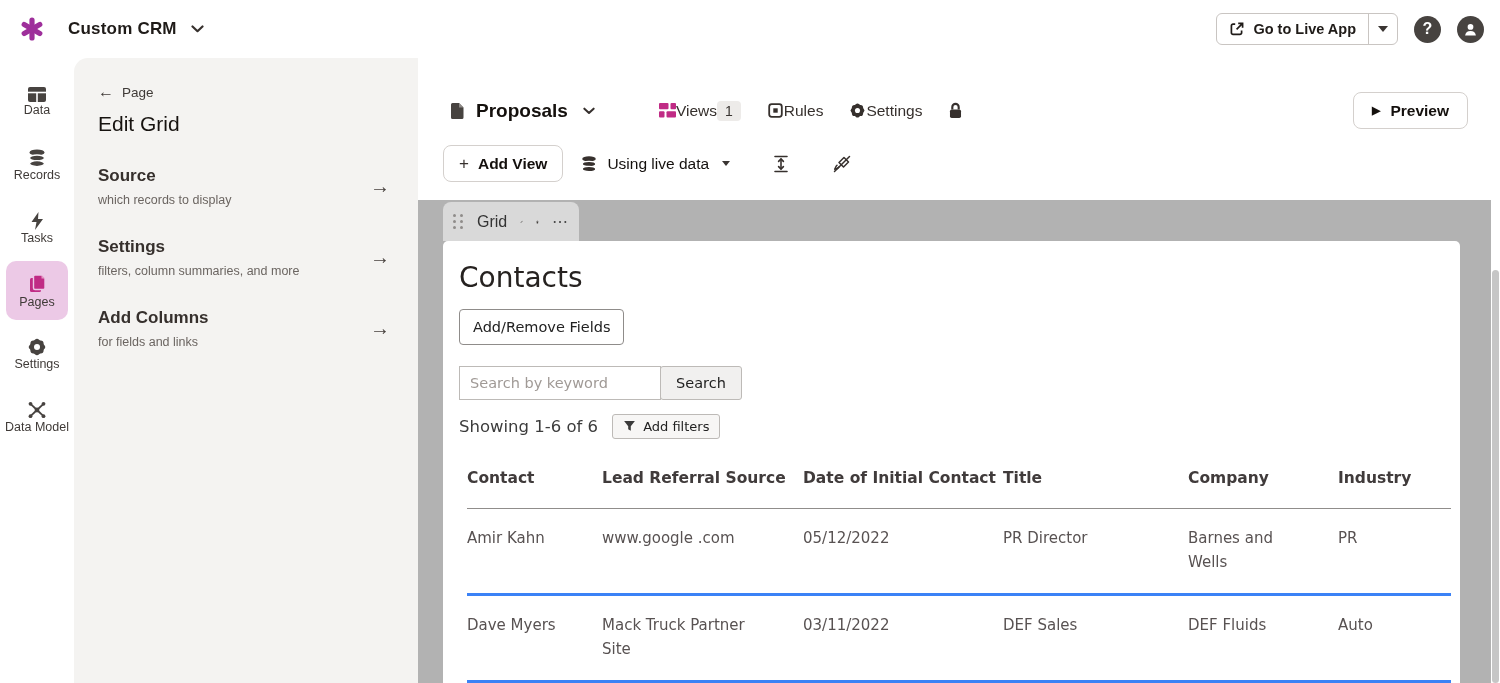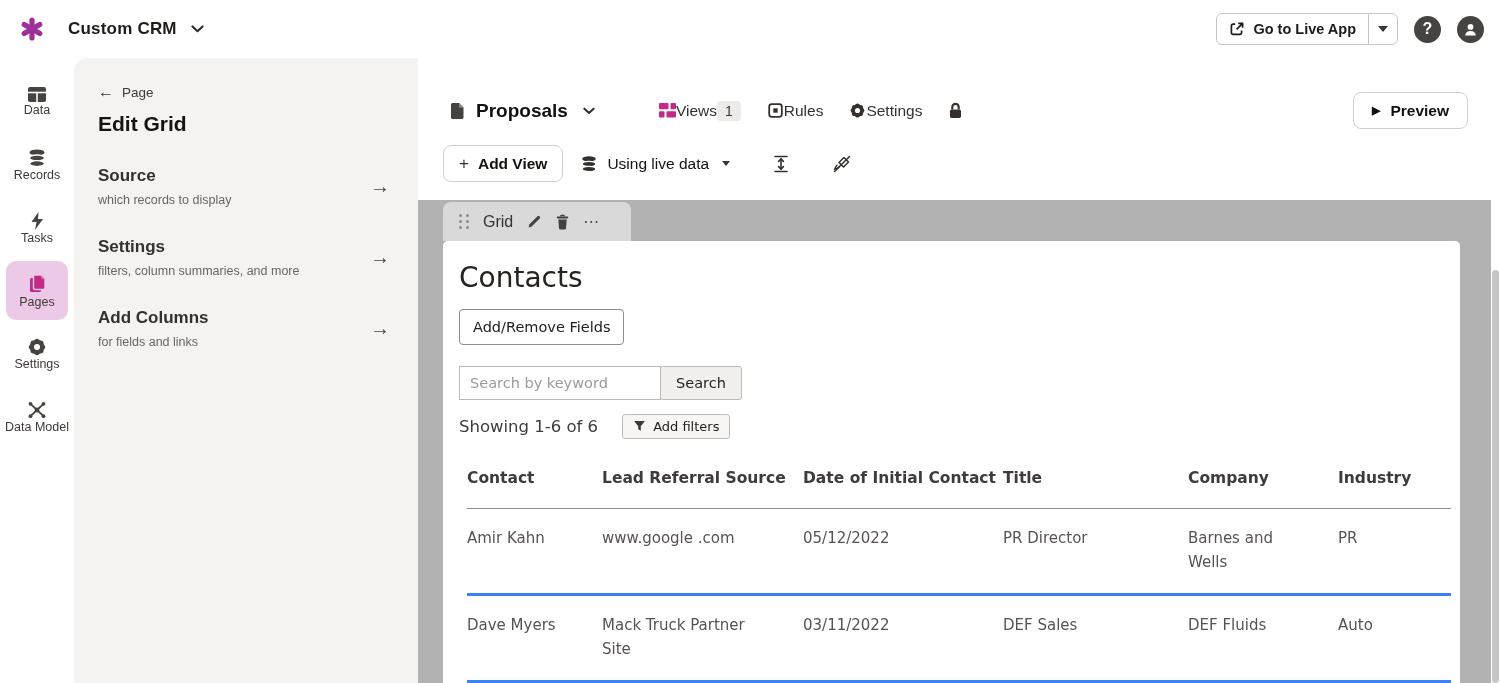--- a/index.html
+++ b/index.html
@@ -32,21 +32,21 @@
   
   .rail{width:74px;background:#fff;display:flex;flex-direction:column;align-items:center;padding-top:14px}
   .rail-item{width:62px;height:59px;border-radius:10px;display:flex;flex-direction:column;align-items:center;justify-content:center;gap:0;margin-bottom:4px;cursor:pointer}
   .rail-item .lbl{font-size:12.5px;color:#3f3a37;white-space:nowrap}
   .rail-item.active{background:var(--pink-bg)}
 
   
   .panel{width:344px;background:var(--panel);border-top-left-radius:14px;padding:26px 28px 0 24px}
   .back-link{display:flex;align-items:center;gap:8px;font-size:13.5px;color:#3f3a37;cursor:pointer}
   .back-link .arr{font-size:16px;line-height:1}
-  .panel-title{font-size:21px;font-weight:700;margin-top:12px;color:#171310}
+  .panel-title{font-size:21px;font-weight:400;margin-top:12px;color:#171310}
   .panel-section{display:flex;align-items:center;margin-top:30px;cursor:pointer}
   .ps-text{flex:1}
   .ps-title{font-size:17px;font-weight:700;color:#36302d}
   .ps-desc{font-size:12.5px;color:var(--text2);margin-top:7px}
   .ps-arrow{font-size:20px;color:#46403d}
 
   
   .main{flex:1;background:#fff;display:flex;flex-direction:column;position:relative}
   .page-header{display:flex;align-items:center;padding:34px 32px 0 32px}
   .ph-left{display:flex;align-items:center}
@@ -60,35 +60,35 @@
 
   .toolbar{display:flex;align-items:center;padding:16px 0 18px 25px}
   .btn-addview{display:flex;align-items:center;gap:9px;border:1px solid #d4d0cd;border-radius:8px;background:#fff;height:37px;padding:0 15px;font-size:15.5px;font-weight:700;color:#14100d;cursor:pointer}
   .plus{font-size:17px;font-weight:400;color:#36302d}
   .livedata{display:flex;align-items:center;gap:9px;margin-left:17px;font-size:15.5px;font-weight:400;color:#14100d;cursor:pointer}
   .livedata .caret-down{border-left-width:4.5px;border-right-width:4.5px;border-top-width:5.5px;margin-left:4px}
   .tool-icon{margin-left:42px;cursor:pointer}
 
   
   .canvas{flex:1;background:var(--canvas);margin-right:9px;padding-left:25px;overflow:hidden;display:flex;flex-direction:column}
-  .grid-tab{width:188px;height:43px;background:var(--tab);border-radius:8px 8px 0 0;margin-top:2px;display:flex;align-items:center;gap:13px;padding:0 16px}
+  .grid-tab{width:136px;height:43px;background:var(--tab);border-radius:8px 8px 0 0;margin-top:2px;display:flex;align-items:center;gap:13px;padding:0 10px}
   .grid-tab .g-label{font-size:16px;color:#333}
   .dots{display:grid;grid-template-columns:4px 4px;grid-gap:3px;cursor:grab}
   .dots i{width:3px;height:3px;border-radius:50%;background:#8f8c8a}
   .ellipsis{font-size:16px;color:#4a4a4a;letter-spacing:1px;cursor:pointer}
 
   .card{width:1017px;background:#fff;border-radius:5px 5px 0 0;flex:1;padding:20px 0 0 16px;
     font-family:"DejaVu Sans",sans-serif}
   .card h1{font-size:28px;font-weight:400;color:#262220}
   .btn-fields{margin-top:15px;background:#fff;border:1px solid #8f8c8a;border-radius:4px;padding:9px 13px;font-size:14.5px;color:#222;font-family:"DejaVu Sans",sans-serif;cursor:pointer}
   .search-row{margin-top:21px;display:flex}
   .search-input{width:202px;height:34px;border:1px solid #bdbab7;padding:0 10px;font-size:14.5px;font-family:"DejaVu Sans",sans-serif;color:#333;border-radius:0}
   .search-input::placeholder{color:#a09a96}
   .btn-search{height:34px;margin-left:-1px;background:#f1f0ef;border:1px solid #bdbab7;border-radius:3px;padding:0 15px;font-size:14.5px;color:#222;font-family:"DejaVu Sans",sans-serif;cursor:pointer}
-  .meta-row{margin-top:14px;display:flex;align-items:center;gap:24px}
+  .meta-row{margin-top:14px;display:flex;align-items:center;gap:14px}
   .showing{font-size:16.5px;color:#3c3c3c}
   .btn-filters{display:flex;align-items:center;gap:7px;background:#f7f6f5;border:1px solid #bdbab7;border-radius:3px;padding:4px 10px;font-size:13px;color:#222;font-family:"DejaVu Sans",sans-serif;cursor:pointer}
 
   table{table-layout:fixed;width:984px;border-collapse:collapse;margin:26px 0 0 8px}
   col.c1{width:135px}col.c2{width:201px}col.c3{width:200px}col.c4{width:185px}col.c5{width:150px}col.c6{width:113px}
   th{text-align:left;font-size:15.5px;font-weight:700;color:var(--card-head);padding:4px 30px 21px 0;white-space:nowrap;border-bottom:1px solid #908d8b;cursor:pointer}
   td{font-size:15px;color:var(--card-text);padding:17px 30px 19px 0;vertical-align:top;line-height:24px;border-bottom:3px solid #3b82f6}
 
   .scrollbar{position:absolute;right:1px;top:212px;bottom:0;width:7px;border-radius:4px;background:#c6c6c6}
 </style>

